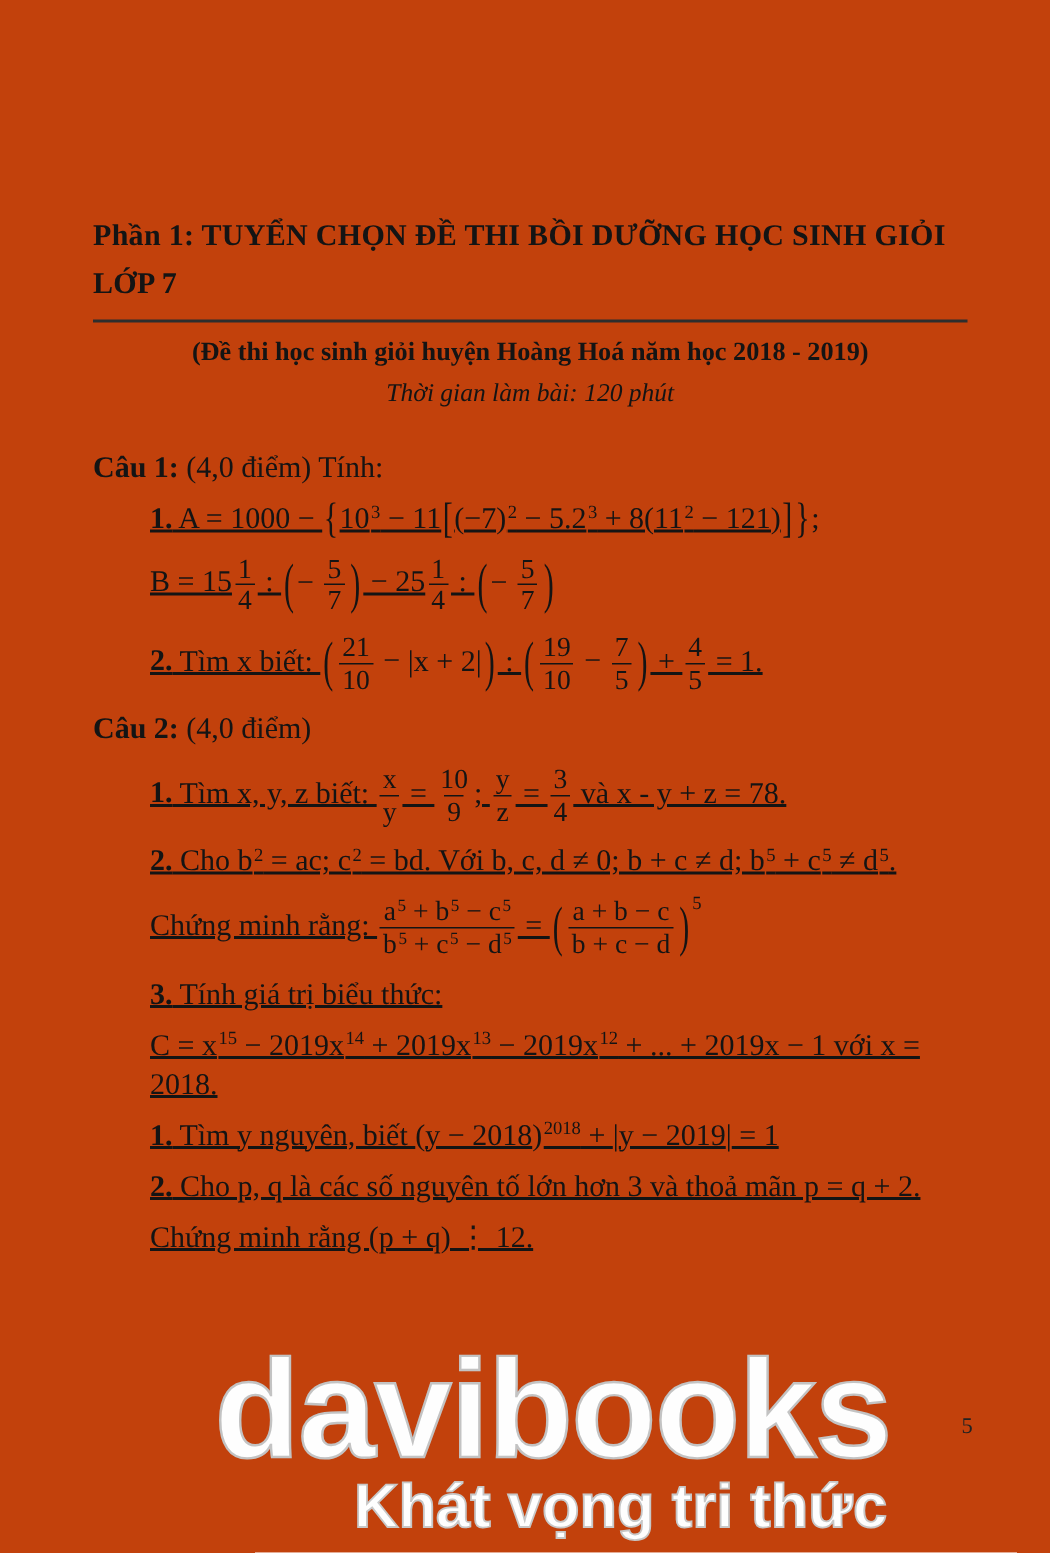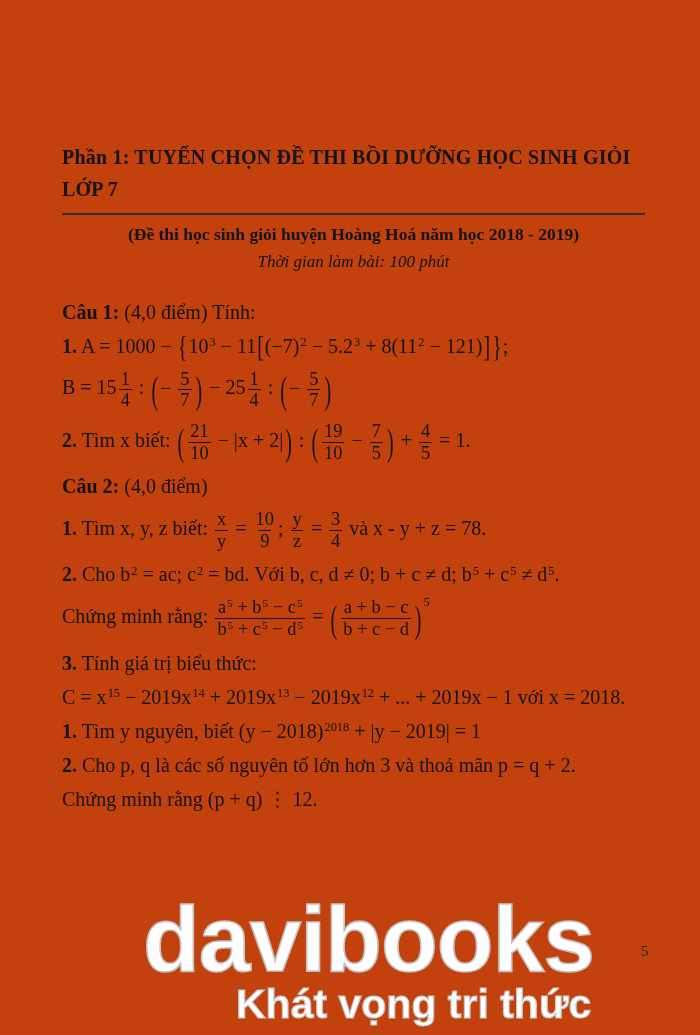--- a/index.html
+++ b/index.html
@@ -20,21 +20,21 @@
   .rule{border:none;border-top:2px solid #2e2e2e;margin:7px 0 0 0;width:583px;}
 
   .center{text-align:center;width:583px;}
   .exam-title{margin-top:26px;font-weight:bold;font-size:17.5px;}
   .exam-subtitle{margin-top:9px;font-weight:bold;font-size:17.5px;}
   .exam-duration{margin-top:7px;font-style:italic;font-size:17px;}
 
   #content{margin-top:27px;font-size:20px;line-height:1.3;}
   .line{margin:8px 0;}
   .line.frac-line{margin:10px 0;}
-  .line.item{}
+  .line.item{margin-left:38px;text-decoration:underline;}
   .line.heading{margin-left:0;}
   .lbl{font-weight:bold;}
 
   
   .mfrac{display:inline-flex;flex-direction:column;align-items:center;
          vertical-align:middle;margin:0 2px;line-height:1.12;}
   .mfrac .mnum,.mfrac .mden{font-size:0.92em;padding:0 2px;white-space:nowrap;}
   .mfrac .mden{border-top:1px solid #141414;}
   .msup{font-size:0.62em;position:relative;top:-0.55em;margin-left:1px;}
   .mwrap{white-space:nowrap;}
@@ -62,21 +62,21 @@
 </head>
 <body>
 
 <div class="page">
   <div class="inner">
 
     <h1 class="part-title">Phần 1: TUYỂN CHỌN ĐỀ THI BỒI DƯỠNG HỌC SINH GIỎI LỚP 7</h1>
     <hr class="rule">
 
     <div class="center exam-subtitle">(Đề thi học sinh giỏi huyện Hoàng Hoá năm học 2018 - 2019)</div>
-    <div class="center exam-duration">Thời gian làm bài: 100 phút</div>
+    <div class="center exam-duration">Thời gian làm bài: 120 phút</div>
 
     <div id="content">
         <div class="line heading"><span class="lbl">Câu 1:</span><span class="math"><span> (4,0 điểm) Tính:</span></span></div>
         <div class="line item"><span class="lbl">1.</span><span class="math"><span> A = 1000 − </span><span class="mwrap"><span class="mbr t2">{</span><span class="minner"><span>10</span><span class="msup">3</span><span> − 11</span><span class="mwrap"><span class="mbr t2">[</span><span class="minner"><span>(−7)</span><span class="msup">2</span><span> − 5.2</span><span class="msup">3</span><span> + 8(11</span><span class="msup">2</span><span> − 121)</span></span><span class="mbr t2">]</span></span></span><span class="mbr t2">}</span></span><span>;</span></span></div>
         <div class="line item frac-line"><span class="math"><span>B = 15</span><span class="mfrac">
               <span class="mnum">1</span>
               <span class="mden">4</span>
             </span><span> : </span><span class="mwrap tallwrap">
               <span class="mbr t1">(</span>
               <span class="minner"><span>− </span><span class="mfrac">

